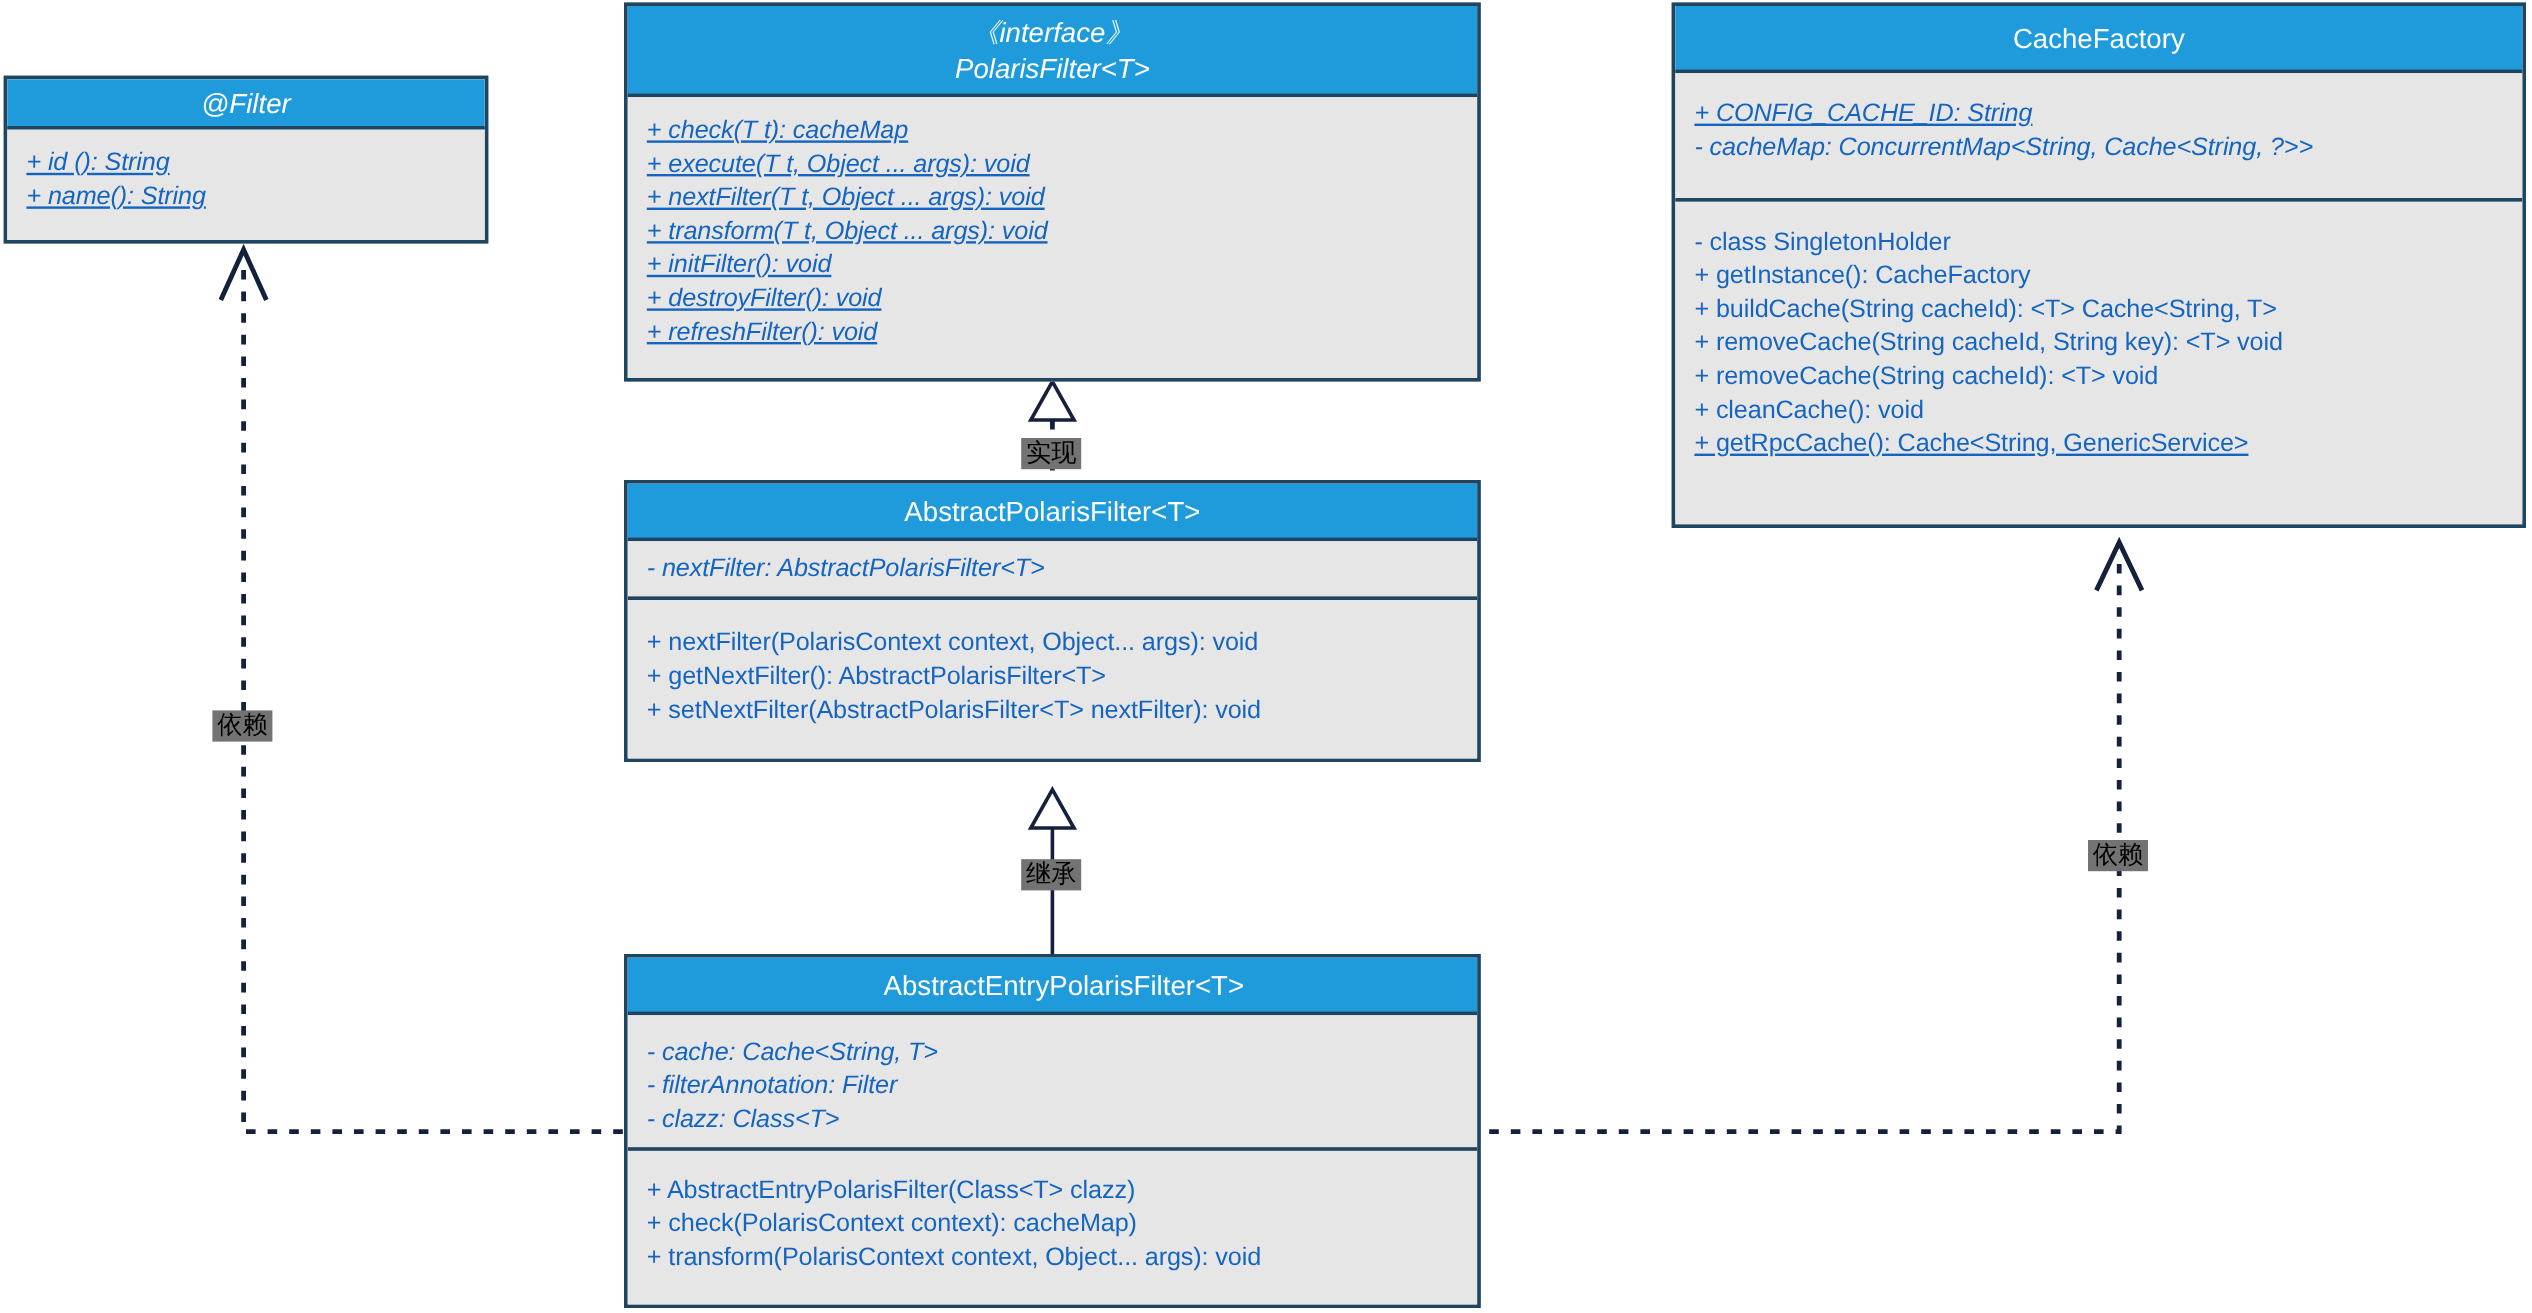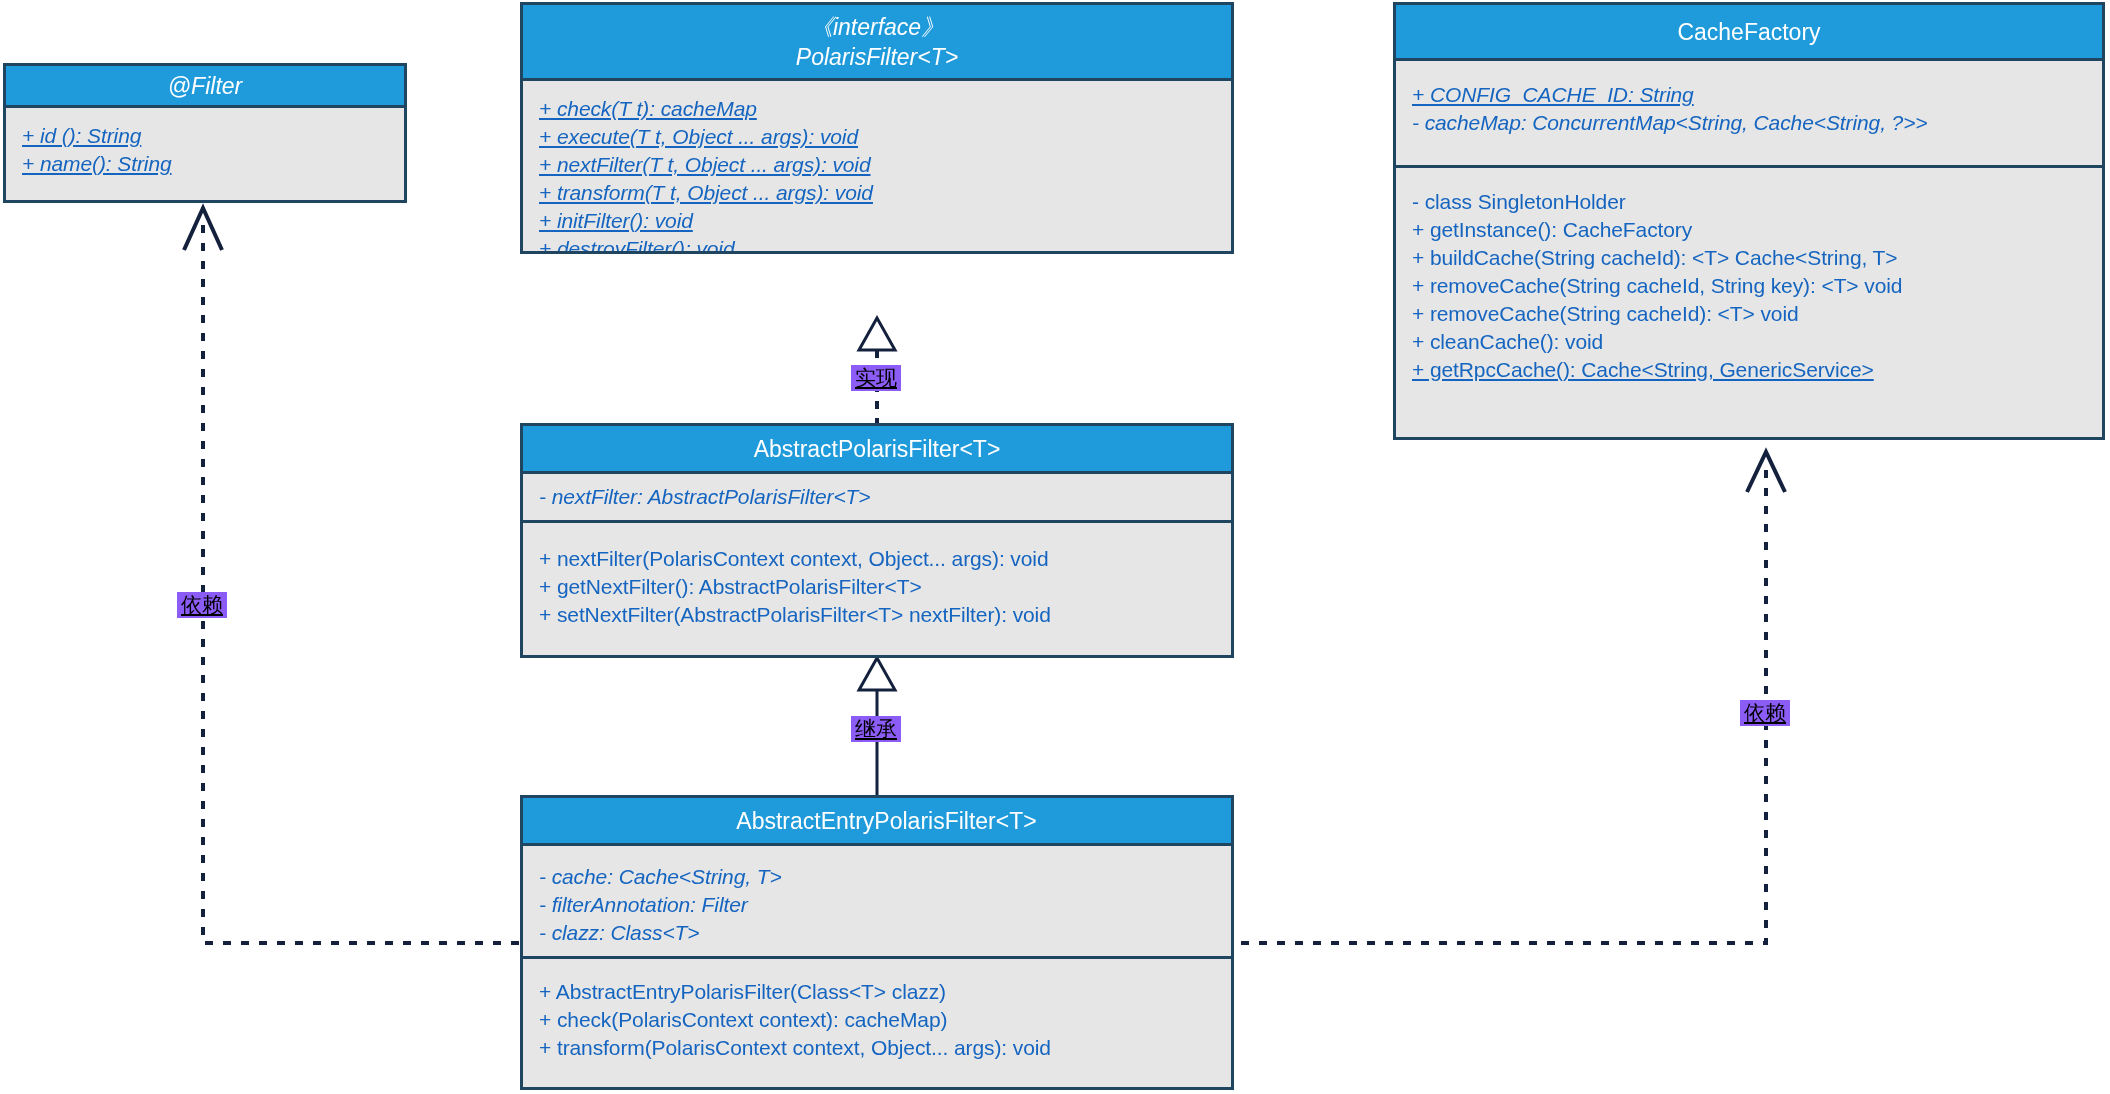--- a/index.html
+++ b/index.html
@@ -70,23 +70,22 @@
     letter-spacing: -0.1px;
   }
   .member.it { font-style: italic; }
   .member.un { text-decoration: underline; }
   .edge-label {
     position: absolute;
     color: #000000;
     font-size: 21px;
     line-height: 24px;
     white-space: nowrap;
-    background: #8b5cf6;
+    background: #737373;
     padding: 1px 4px;
-    text-decoration: underline;
   }
 </style>
 </head>
 <body>
 
 <div id="canvas">
 
   <svg id="edges" viewBox="0 0 2110 1094" width="2110" height="1094" xmlns="http://www.w3.org/2000/svg">
 
     <g>
@@ -113,21 +112,21 @@
   <div class="uml-class" style="left:3px; top:63px; width:404px; height:140px;">
     <div class="uml-header" style="height:42px;">
       <span class="tname" style="font-style:italic;">@Filter</span>
     </div>
     <div class="uml-compartment" style="height:95px;">
       <div class="member it un">+ id (): String</div>
       <div class="member it un">+ name(): String</div>
     </div>
   </div>
 
-  <div class="uml-class" style="left:520px; top:2px; width:714px; height:252px;">
+  <div class="uml-class" style="left:520px; top:2px; width:714px; height:316px;">
     <div class="uml-header italic" style="height:76px;">
       <span class="stereo">《interface》</span>
       <span class="tname">PolarisFilter&lt;T&gt;</span>
     </div>
     <div class="uml-compartment" style="height:237px;">
       <div class="member it un">+ check(T t): cacheMap</div>
       <div class="member it un">+ execute(T t, Object ... args): void</div>
       <div class="member it un">+ nextFilter(T t, Object ... args): void</div>
       <div class="member it un">+ transform(T t, Object ... args): void</div>
       <div class="member it un">+ initFilter(): void</div>
@@ -148,21 +147,21 @@
       <div class="member">- class SingletonHolder</div>
       <div class="member">+ getInstance(): CacheFactory</div>
       <div class="member">+ buildCache(String cacheId): &lt;T&gt; Cache&lt;String, T&gt;</div>
       <div class="member">+ removeCache(String cacheId, String key): &lt;T&gt; void</div>
       <div class="member">+ removeCache(String cacheId): &lt;T&gt; void</div>
       <div class="member">+ cleanCache(): void</div>
       <div class="member un">+ getRpcCache(): Cache&lt;String, GenericService&gt;</div>
     </div>
   </div>
 
-  <div class="uml-class" style="left:520px; top:423px; width:714px; height:235px;">
+  <div class="uml-class" style="left:520px; top:400px; width:714px; height:235px;">
     <div class="uml-header" style="height:48px;">
       <span class="tname">AbstractPolarisFilter&lt;T&gt;</span>
     </div>
     <div class="uml-compartment" style="height:46px; padding-top:9px;">
       <div class="member it">- nextFilter: AbstractPolarisFilter&lt;T&gt;</div>
     </div>
     <div class="uml-compartment" style="height:138px; padding-top:22px;">
       <div class="member">+ nextFilter(PolarisContext context, Object... args): void</div>
       <div class="member">+ getNextFilter(): AbstractPolarisFilter&lt;T&gt;</div>
       <div class="member">+ setNextFilter(AbstractPolarisFilter&lt;T&gt; nextFilter): void</div>

